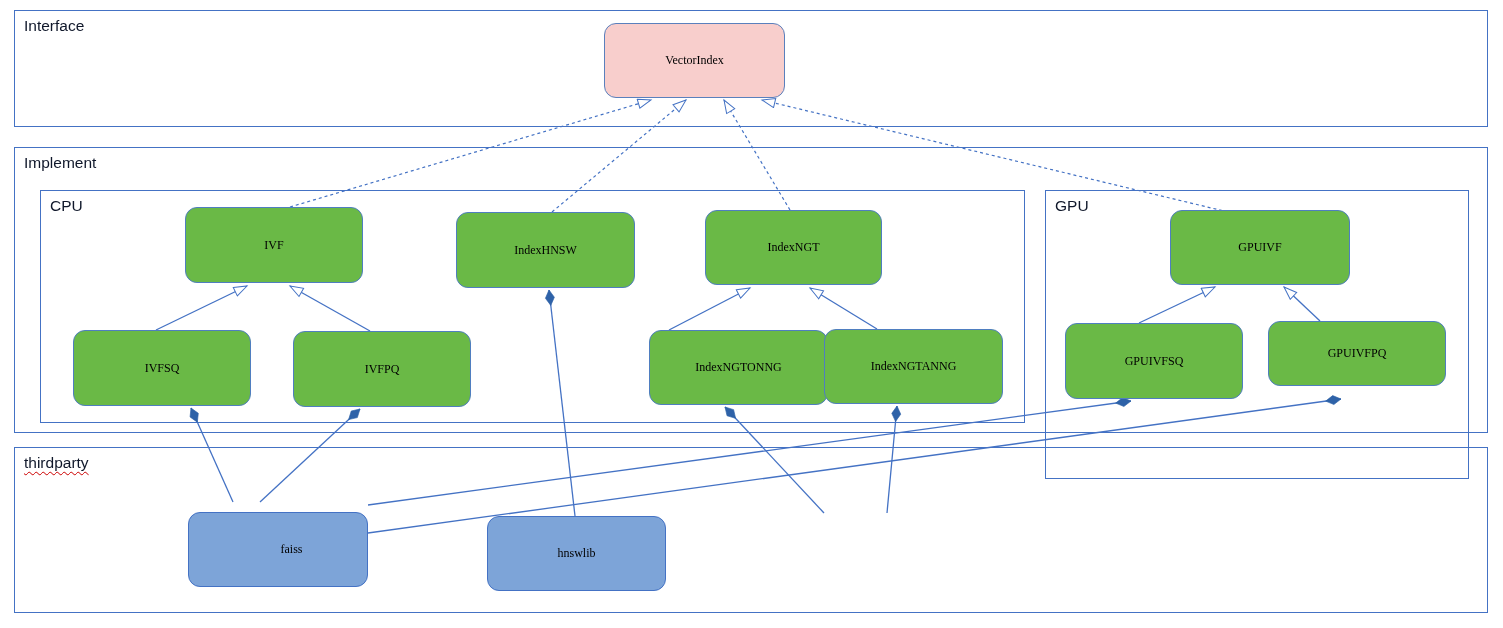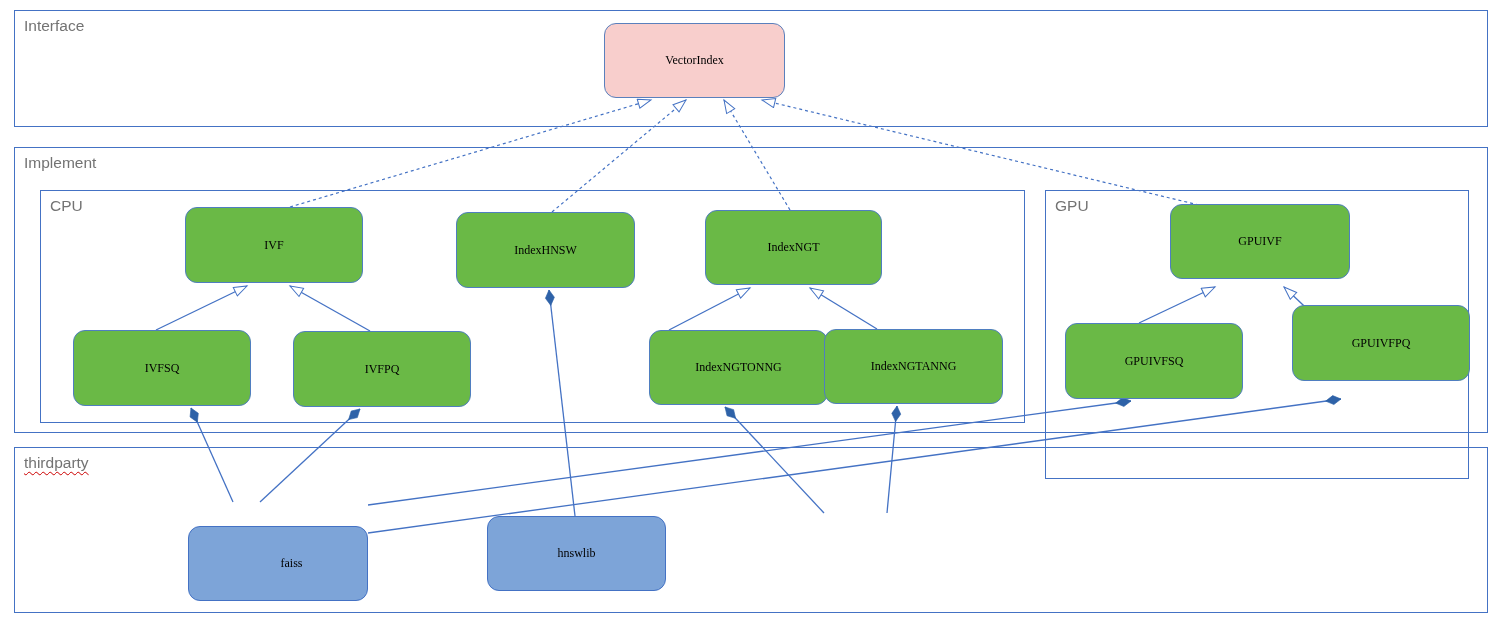--- a/index.html
+++ b/index.html
@@ -6,21 +6,21 @@
   .canvas{
     position:relative;width:1503px;height:628px;background:#ffffff;overflow:hidden;
     font-family:"Liberation Sans", sans-serif;
   }
   
   .container{
     position:absolute;border:1.5px solid #4472c4;background:transparent;
     box-sizing:border-box;z-index:1;
   }
   .clabel{
-    position:absolute;top:6px;left:9px;font-size:15.5px;color:#737373;
+    position:absolute;top:6px;left:9px;font-size:15.5px;color:#0f172a;
     font-family:"Liberation Sans", sans-serif;white-space:nowrap;
   }
   .clabel.misspelled{
     text-decoration:underline wavy #cc0000;
     text-decoration-thickness:1px;text-underline-offset:3px;
   }
   #c-interface {left:14px;  top:10px;  width:1474px; height:117px;}
   #c-implement {left:14px;  top:147px; width:1474px; height:286px;}
   #c-cpu       {left:40px;  top:190px; width:985px;  height:233px;}
   #c-gpu       {left:1045px;top:190px; width:424px;  height:289px;}
@@ -44,24 +44,24 @@
   .node.pink {background:#f8cecc;border-color:#5a80bd;}
 
   #n-vectorindex {left:604px; top:23px;  width:181px;height:75px;}
   #n-ivf         {left:185px; top:207px; width:178px;height:76px;}
   #n-indexhnsw   {left:456px; top:212px; width:179px;height:76px;}
   #n-indexngt    {left:705px; top:210px; width:177px;height:75px;}
   #n-ivfsq       {left:73px;  top:330px; width:178px;height:76px;}
   #n-ivfpq       {left:293px; top:331px; width:178px;height:76px;}
   #n-indexngtonng{left:649px; top:330px; width:179px;height:75px;}
   #n-indexngtanng{left:824px; top:329px; width:179px;height:75px;}
-  #n-gpuivf      {left:1170px;top:204px; width:180px;height:75px;}
+  #n-gpuivf      {left:1170px;top:210px; width:180px;height:75px;}
   #n-gpuivfsq    {left:1065px;top:323px; width:178px;height:76px;}
-  #n-gpuivfpq    {left:1268px;top:305px; width:178px;height:76px;margin-left:24px;}
-  #n-faiss       {left:188px; top:526px; width:180px;height:75px;padding-left:27px;}
+  #n-gpuivfpq    {left:1268px;top:321px; width:178px;height:65px;}
+  #n-faiss       {left:188px; top:512px; width:180px;height:75px;padding-left:27px;}
   #n-hnswlib     {left:487px; top:516px; width:179px;height:75px;}
   #n-ngt         {left:773px; top:513px; width:179px;height:76px;}
 </style>
 </head>
 <body>
 
 <div class="canvas">
 
   <div class="container" id="c-interface">
     <span class="clabel">Interface</span>

